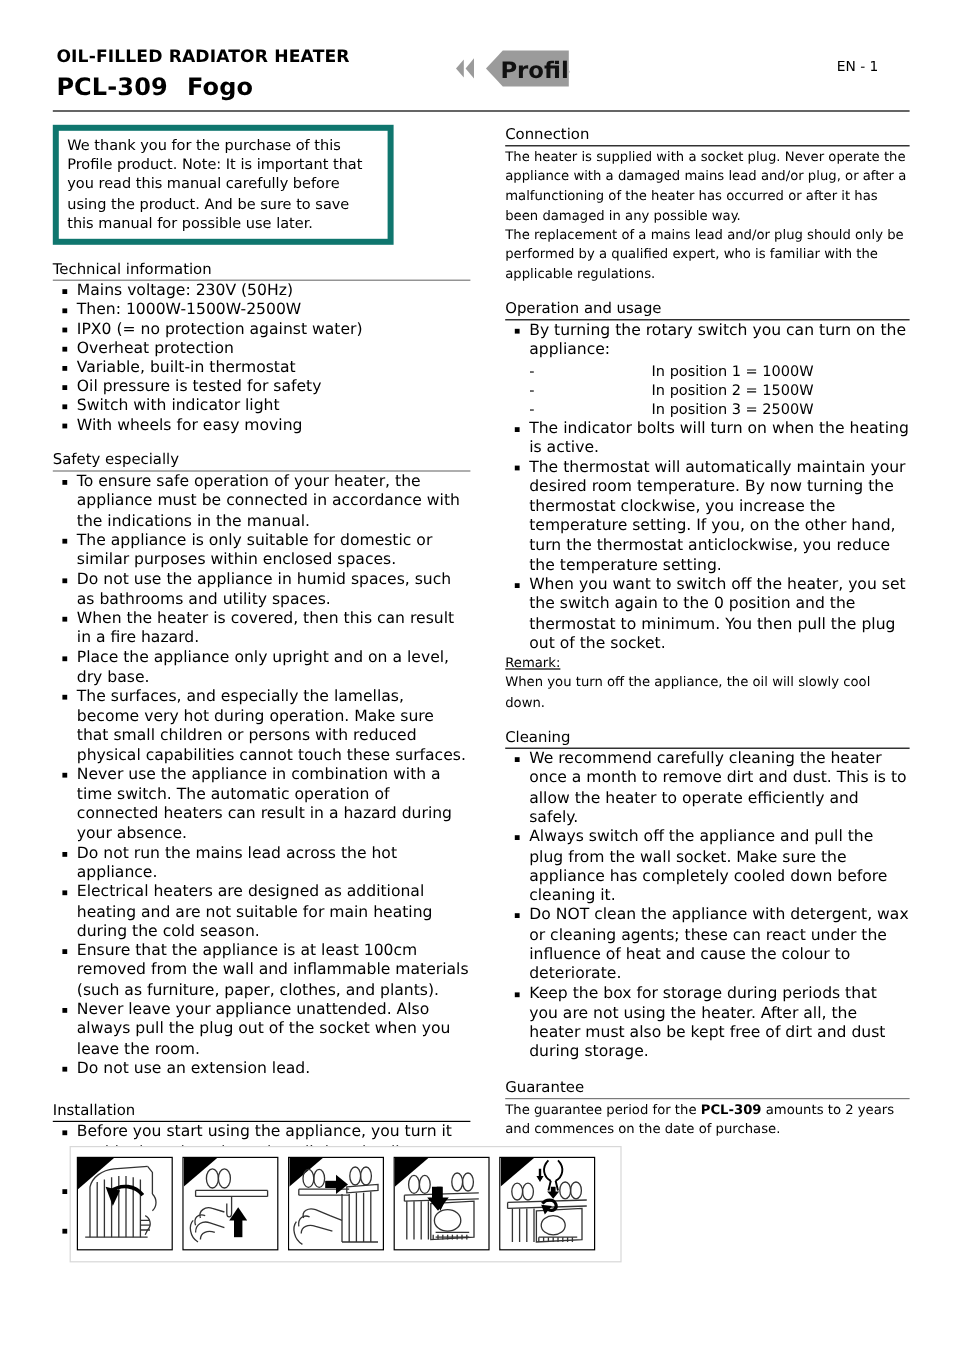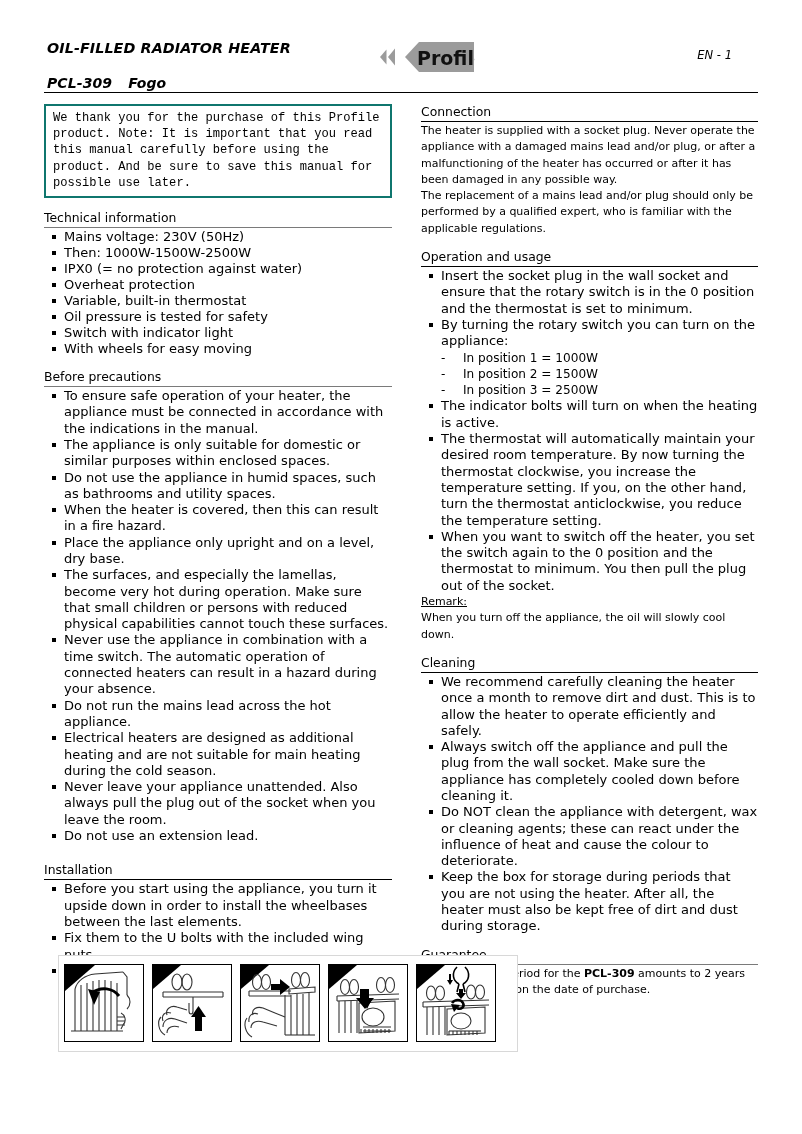--- a/index.html
+++ b/index.html
@@ -22,40 +22,39 @@
     height: 1134px;
   }
 
   
   .header {
     position: absolute;
     left: 44px;
     top: 38px;
     width: 714px;
     height: 56px;
-    font-style: italic;
   }
   .hdr-title-block {
     position: absolute;
     left: 3px;
     top: 0px;
   }
   .hdr-line1 {
     font-size: 14.3px;
     font-weight: bold;
     letter-spacing: 0.1px;
     line-height: 20px;
     white-space: nowrap;
   }
   .hdr-line2 {
-    font-size: 14px;
+    font-size: 20px;
     font-weight: bold;
     letter-spacing: 0.1px;
     line-height: 20px;
-    margin-top: 15px;
+    margin-top: 4px;
     white-space: nowrap;
   }
   .hdr-line2 .model { margin-right: 16px; }
   .hdr-page {
     position: absolute;
     right: 26px;
     top: 10px;
     font-size: 11.5px;
     white-space: nowrap;
   }
@@ -87,25 +86,24 @@
   }
   .col-right {
     position: absolute;
     left: 421px;
     top: 104px;
     width: 337px;
   }
 
   
   .intro-box {
-    border: 2px solid #0f766e;
+    border: 5px solid #0f766e;
     padding: 4px 7px 5px 7px;
     box-sizing: border-box;
-    width: 348px;
-    font-family: Liberation Mono, monospace;
+    width: 284px;
   }
   .intro-box p {
     margin: 0;
     font-size: 12.1px;
     line-height: 16.2px;
   }
 
   
   h2.sec {
     font-size: 12.4px;
@@ -144,20 +142,21 @@
     height: 4px;
     background: #000;
   }
   ul.bul.compact > li { line-height: 16.0px; }
 
   
   ul.dash {
     list-style: none;
     margin: 0;
     padding: 0;
+    text-align: center;
   }
   ul.dash > li {
     position: relative;
     padding-left: 42px;
     font-size: 12.1px;
     line-height: 16.3px;
   }
   ul.dash > li::before {
     content: "-";
     position: absolute;
@@ -245,32 +244,33 @@
         <li>IPX0 (= no protection against water)</li>
         <li>Overheat protection</li>
         <li>Variable, built-in thermostat</li>
         <li>Oil pressure is tested for safety</li>
         <li>Switch with indicator light</li>
         <li>With wheels for easy moving</li>
       </ul>
     </div>
 
     <div class="sec-block">
-      <h2 class="sec">Before precautions</h2>
+      <h2 class="sec">Safety especially</h2>
       <div class="sec-rule thin"></div>
       <ul class="bul">
         <li>To ensure safe operation of your heater, the appliance must be connected in accordance with the indications in the manual.</li>
         <li>The appliance is only suitable for domestic or similar purposes within enclosed spaces.</li>
         <li>Do not use the appliance in humid spaces, such as bathrooms and utility spaces.</li>
         <li>When the heater is covered, then this can result in a fire hazard.</li>
         <li>Place the appliance only upright and on a level, dry base.</li>
         <li>The surfaces, and especially the lamellas, become very hot during operation. Make sure that small children or persons with reduced physical capabilities cannot touch these surfaces.</li>
         <li>Never use the appliance in combination with a time switch. The automatic operation of connected heaters can result in a hazard during your absence.</li>
         <li>Do not run the mains lead across the hot appliance.</li>
         <li>Electrical heaters are designed as additional heating and are not suitable for main heating during the cold season.</li>
+        <li>Ensure that the appliance is at least 100cm removed from the wall and inflammable materials (such as furniture, paper, clothes, and plants).</li>
         <li>Never leave your appliance unattended. Also always pull the plug out of the socket when you leave the room.</li>
         <li>Do not use an extension lead.</li>
       </ul>
     </div>
 
     <div class="sec-block" style="margin-top:18px;">
       <h2 class="sec">Installation</h2>
       <div class="sec-rule"></div>
       <ul class="bul">
         <li>Before you start using the appliance, you turn it upside down in order to install the wheelbases between the last elements.</li>
@@ -287,21 +287,20 @@
       <h2 class="sec">Connection</h2>
       <div class="sec-rule"></div>
       <p class="body">The heater is supplied with a socket plug. Never operate the appliance with a damaged mains lead and/or plug, or after a malfunctioning of the heater has occurred or after it has been damaged in any possible way.</p>
       <p class="body">The replacement of a mains lead and/or plug should only be performed by a qualified expert, who is familiar with the applicable regulations.</p>
     </div>
 
     <div class="sec-block">
       <h2 class="sec">Operation and usage</h2>
       <div class="sec-rule"></div>
       <ul class="bul">
-        <li>Insert the socket plug in the wall socket and ensure that the rotary switch is in the 0 position and the thermostat is set to minimum.</li>
         <li>By turning the rotary switch you can turn on the appliance:</li>
       </ul>
       <ul class="dash">
         <li>In position 1 = 1000W</li>
         <li>In position 2 = 1500W</li>
         <li>In position 3 = 2500W</li>
       </ul>
       <ul class="bul">
         <li>The indicator bolts will turn on when the heating is active.</li>
         <li>The thermostat will automatically maintain your desired room temperature. By now turning the thermostat clockwise, you increase the temperature setting. If you, on the other hand, turn the thermostat anticlockwise, you reduce the temperature setting.</li>

